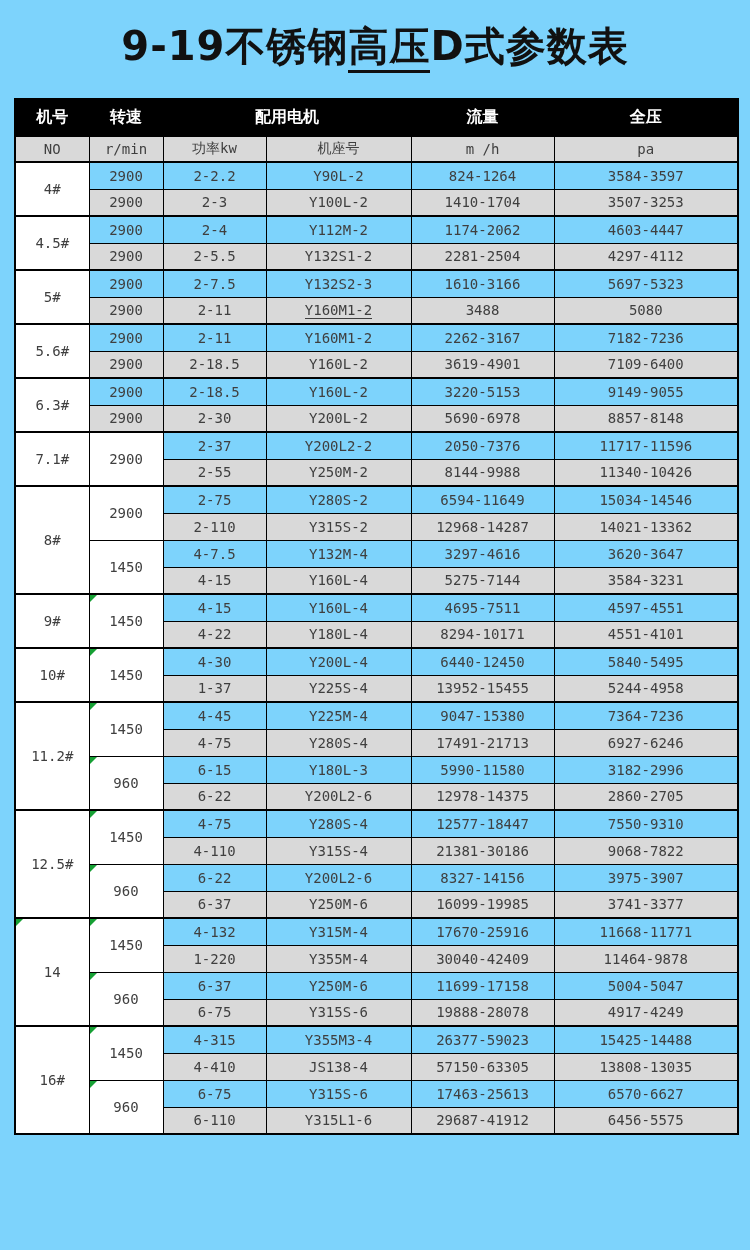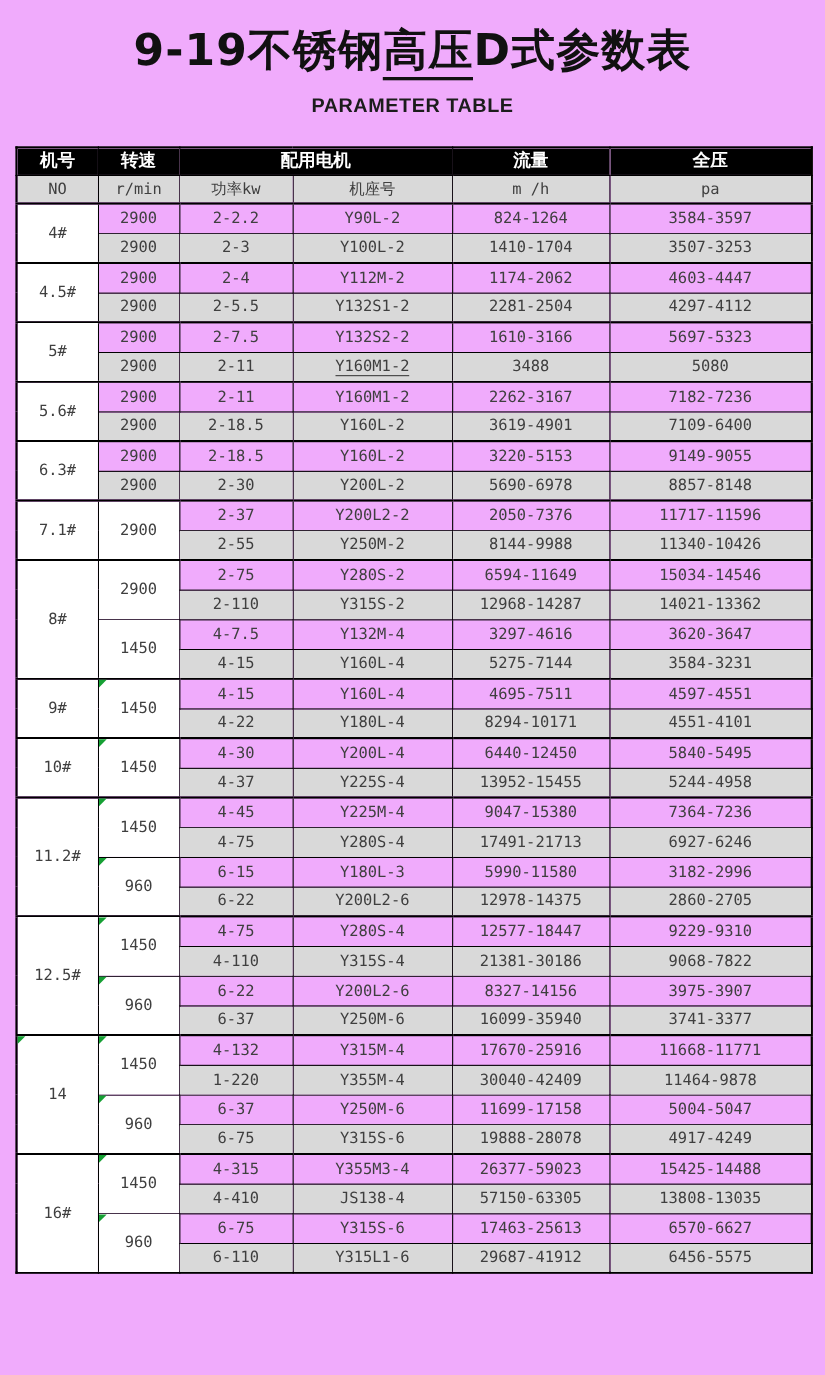--- a/index.html
+++ b/index.html
@@ -1,18 +1,18 @@
 <!DOCTYPE html>
 <html style="--header_bg: #000000; --header_text: #ffffff; --stripe: #d9d9d9; --border: #000000; --marker: #16a034; --text: #3f3f3f;"><head>
 <meta charset="utf-8">
 <style>
   * { margin:0; padding:0; box-sizing:border-box; }
   html,body { background:#ffffff; }
   .page {
-    width:750px; height:1250px; background:#f0abfc;
+    width:750px; height:1250px; background:#7dd3fc;
     font-family:"DejaVu Sans", "Liberation Sans", sans-serif;
     overflow:hidden;
   }
   .title {
     margin-top:20px; text-align:center;
     font-size:40px; font-weight:bold; color:#111;
     letter-spacing:1px; line-height:52px;
     font-family:"DejaVu Sans", sans-serif;
   }
   .title .u { border-bottom:3px solid #111; padding-bottom:1px; }
@@ -28,21 +28,21 @@
     font-family:"DejaVu Sans Mono", monospace;
   }
   .params th, .params td {
     border:1px solid var(--border);
     text-align:center; vertical-align:middle;
     padding:0; position:relative;
     color:var(--text); font-size:14px; font-weight:normal;
   }
   tr.head1 th {
     background:var(--header_bg); color:var(--header_text);
-    font-weight:bold; font-size:16px; height:25px;
+    font-weight:bold; font-size:16px; height:37px;
     border-color:var(--header_bg);
   }
   tr.head2 th {
     background:var(--stripe); 
     font-size:14px; height:26px;
   }
   tbody td { height:27px; }
   tbody tr.stripe td { background:var(--stripe); }
   tbody td.merged { background:#ffffff !important; }
   tbody tr.group-start td { border-top:2px solid var(--border); }
@@ -53,21 +53,20 @@
   }
   .u-frame { border-bottom:1px solid var(--text); }
 </style>
 </head>
 <body>
 
 <div class="page">
 
   <h1 class="title"><span>9-19不锈钢</span><span class="u">高压</span><span>D式参数表</span></h1>
 
-  <div class="subtitle">PARAMETER TABLE</div>
 
   <table class="params">
     <colgroup>
       <col style="width:74px">
         <col style="width:74px">
         <col style="width:103px">
       <col style="width:145px">
         <col style="width:143px">
         <col style="width:184px">
     </colgroup>
@@ -116,21 +115,21 @@
           <td><span>2900</span></td>
           <td><span>2-5.5</span></td>
           <td><span>Y132S1-2</span></td>
           <td><span>2281-2504</span></td>
           <td><span>4297-4112</span></td>
         </tr>
         <tr class="group-start">
           <td rowspan="2" class="merged"><span>5#</span></td>
           <td><span>2900</span></td>
           <td><span>2-7.5</span></td>
-          <td><span>Y132S2-2</span></td>
+          <td><span>Y132S2-3</span></td>
           <td><span>1610-3166</span></td>
           <td><span>5697-5323</span></td>
         </tr>
         <tr class="stripe">
           <td><span>2900</span></td>
           <td><span>2-11</span></td>
           <td><span class="u-frame">Y160M1-2</span></td>
           <td><span>3488</span></td>
           <td><span>5080</span></td>
         </tr>
@@ -221,21 +220,21 @@
         </tr>
         <tr class="group-start">
           <td rowspan="2" class="merged"><span>10#</span></td>
           <td rowspan="2" class="merged"><span>1450</span><span class="marker"></span></td>
           <td><span>4-30</span></td>
           <td><span>Y200L-4</span></td>
           <td><span>6440-12450</span></td>
           <td><span>5840-5495</span></td>
         </tr>
         <tr class="stripe">
-          <td><span>4-37</span></td>
+          <td><span>1-37</span></td>
           <td><span>Y225S-4</span></td>
           <td><span>13952-15455</span></td>
           <td><span>5244-4958</span></td>
         </tr>
         <tr class="group-start">
           <td rowspan="4" class="merged"><span>11.2#</span></td>
           <td rowspan="2" class="merged"><span>1450</span><span class="marker"></span></td>
           <td><span>4-45</span></td>
           <td><span>Y225M-4</span></td>
           <td><span>9047-15380</span></td>
@@ -259,39 +258,39 @@
           <td><span>Y200L2-6</span></td>
           <td><span>12978-14375</span></td>
           <td><span>2860-2705</span></td>
         </tr>
         <tr class="group-start">
           <td rowspan="4" class="merged"><span>12.5#</span></td>
           <td rowspan="2" class="merged"><span>1450</span><span class="marker"></span></td>
           <td><span>4-75</span></td>
           <td><span>Y280S-4</span></td>
           <td><span>12577-18447</span></td>
-          <td><span>9229-9310</span></td>
+          <td><span>7550-9310</span></td>
         </tr>
         <tr class="stripe">
           <td><span>4-110</span></td>
           <td><span>Y315S-4</span></td>
           <td><span>21381-30186</span></td>
           <td><span>9068-7822</span></td>
         </tr>
         <tr>
           <td rowspan="2" class="merged"><span>960</span><span class="marker"></span></td>
           <td><span>6-22</span></td>
           <td><span>Y200L2-6</span></td>
           <td><span>8327-14156</span></td>
           <td><span>3975-3907</span></td>
         </tr>
         <tr class="stripe">
           <td><span>6-37</span></td>
           <td><span>Y250M-6</span></td>
-          <td><span>16099-35940</span></td>
+          <td><span>16099-19985</span></td>
           <td><span>3741-3377</span></td>
         </tr>
         <tr class="group-start">
           <td rowspan="4" class="merged"><span>14</span><span class="marker"></span></td>
           <td rowspan="2" class="merged"><span>1450</span><span class="marker"></span></td>
           <td><span>4-132</span></td>
           <td><span>Y315M-4</span></td>
           <td><span>17670-25916</span></td>
           <td><span>11668-11771</span></td>
         </tr>

